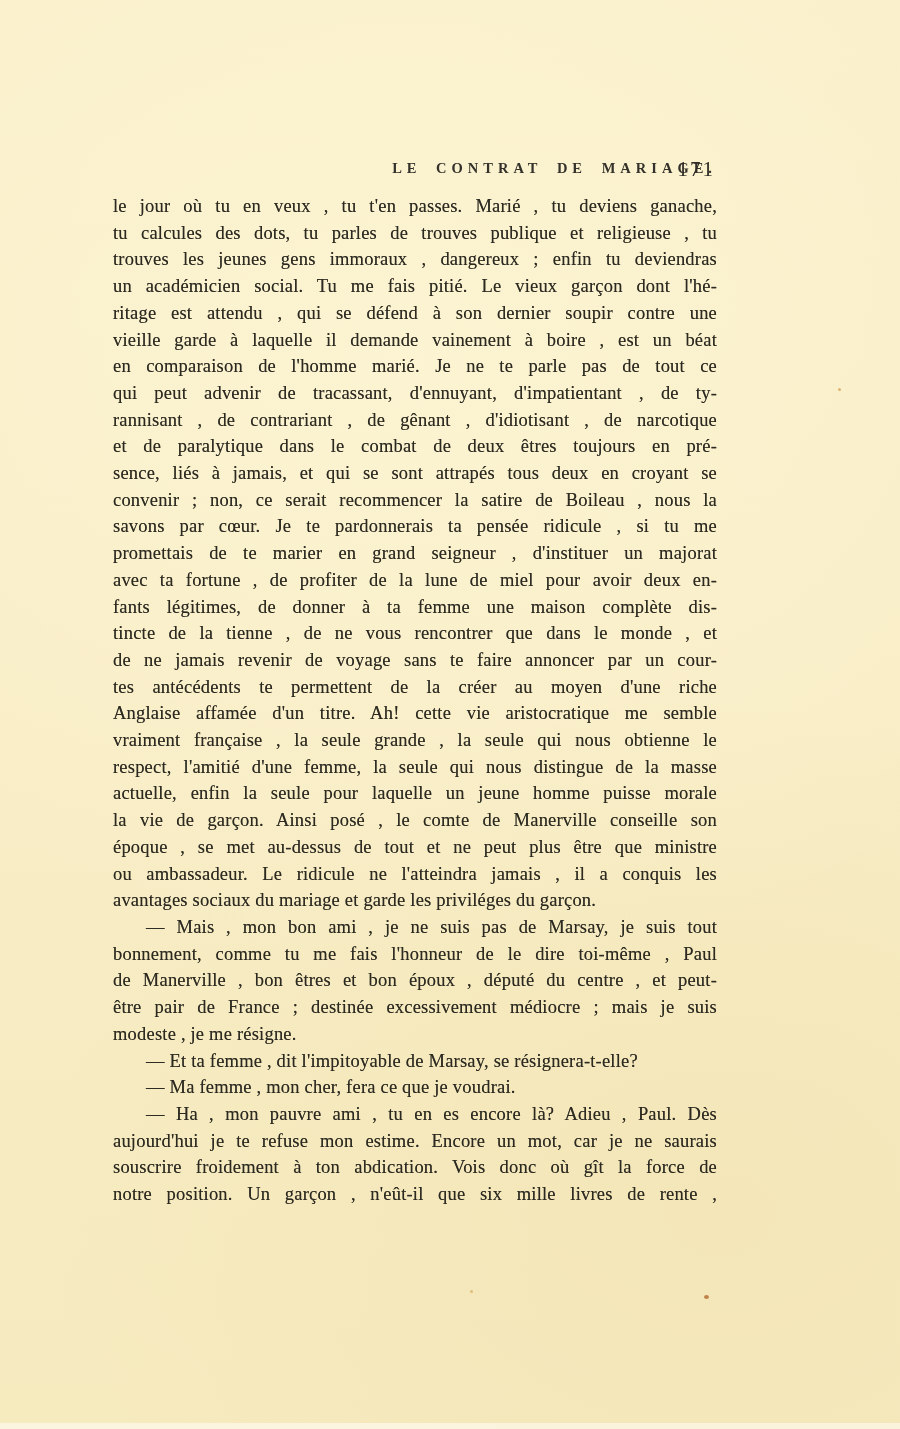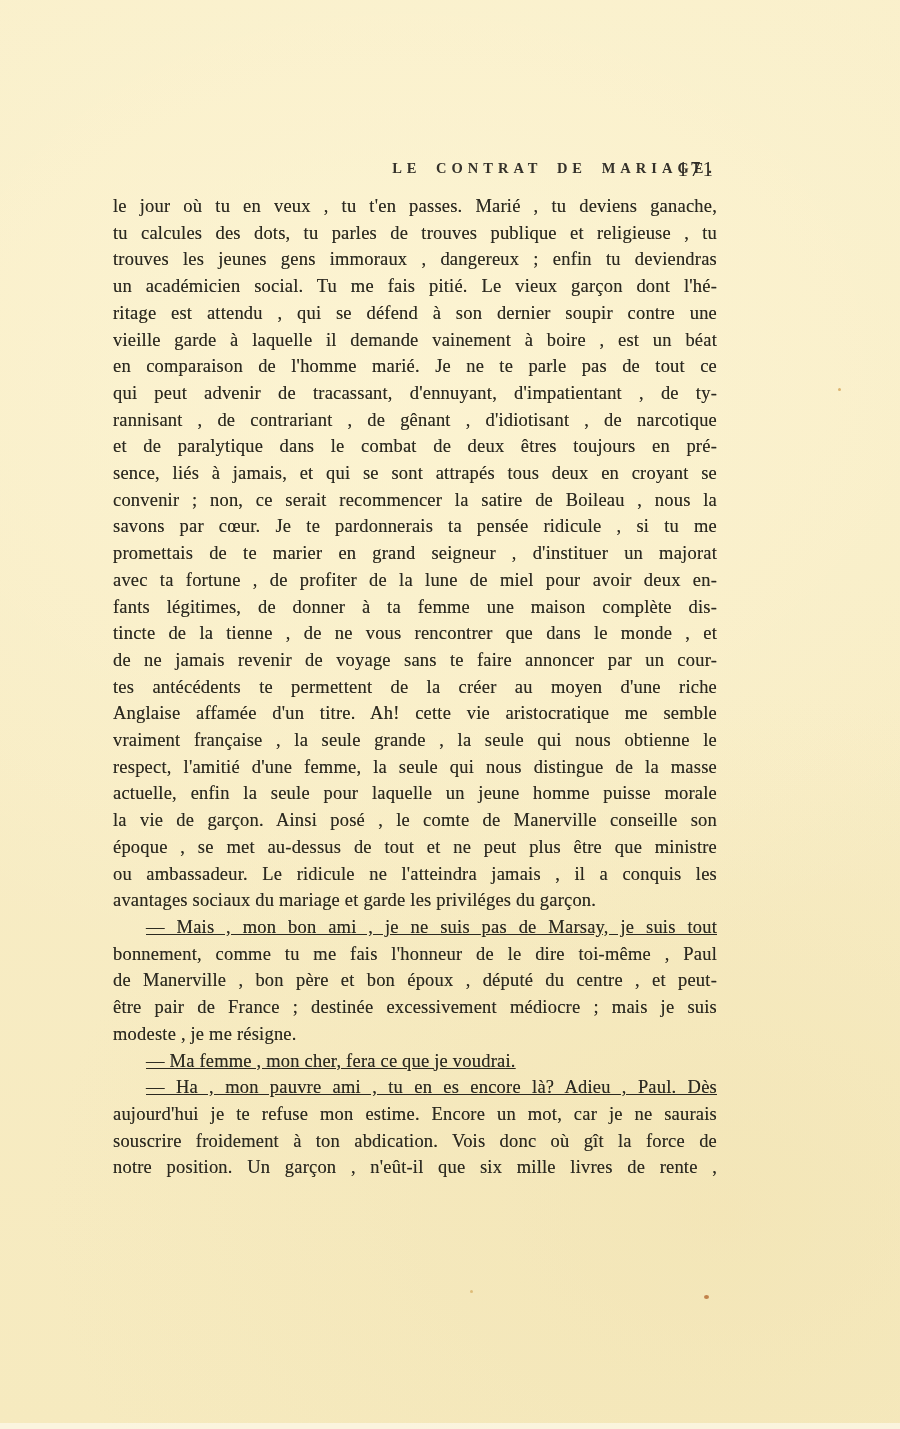--- a/index.html
+++ b/index.html
@@ -58,21 +58,21 @@
     color: #2b2920;
     text-shadow: 0 0 0.5px rgba(43,41,32,0.55);
   }
   .line {
     text-align: justify;
     text-align-last: justify;
     white-space: nowrap; 
   }
   .line { white-space: normal; }
   .line.last { text-align-last: left; }
-  .line.indent { padding-left: 33px; text-decoration: underline; }
+  .line.indent { padding-left: 33px; }
 </style>
 </head>
 <body>
 
 <div class="page">
   <div class="speck speck-1"></div>
   <div class="speck speck-2"></div>
   <div class="speck speck-3"></div>
 
   <header class="running-head">
@@ -103,22 +103,23 @@
       <div class="line">Anglaise affamée d'un titre. Ah! cette vie aristocratique me semble</div>
       <div class="line">vraiment française , la seule grande , la seule qui nous obtienne le</div>
       <div class="line">respect, l'amitié d'une femme, la seule qui nous distingue de la masse</div>
       <div class="line">actuelle, enfin la seule pour laquelle un jeune homme puisse morale</div>
       <div class="line">la vie de garçon. Ainsi posé , le comte de Manerville conseille son</div>
       <div class="line">époque , se met au-dessus de tout et ne peut plus être que ministre</div>
       <div class="line">ou ambassadeur. Le ridicule ne l'atteindra jamais , il a conquis les</div>
       <div class="line last">avantages sociaux du mariage et garde les priviléges du garçon.</div>
       <div class="line indent">— Mais , mon bon ami , je ne suis pas de Marsay, je suis tout</div>
       <div class="line">bonnement, comme tu me fais l'honneur de le dire toi-même , Paul</div>
-      <div class="line">de Manerville , bon père et bon époux , député du centre , et peut-</div>
+      <div class="line">de Manerville , bon êtres et bon époux , député du centre , et peut-</div>
       <div class="line">être pair de France ; destinée excessivement médiocre ; mais je suis</div>
       <div class="line last">modeste , je me résigne.</div>
+      <div class="line indent last">— Et ta femme , dit l'impitoyable de Marsay, se résignera-t-elle?</div>
       <div class="line indent last">— Ma femme , mon cher, fera ce que je voudrai.</div>
       <div class="line indent">— Ha , mon pauvre ami , tu en es encore là? Adieu , Paul. Dès</div>
       <div class="line">aujourd'hui je te refuse mon estime. Encore un mot, car je ne saurais</div>
       <div class="line">souscrire froidement à ton abdication. Vois donc où gît la force de</div>
       <div class="line">notre position. Un garçon , n'eût-il que six mille livres de rente ,</div>
     </main>
 </div>
 
 </body></html>

